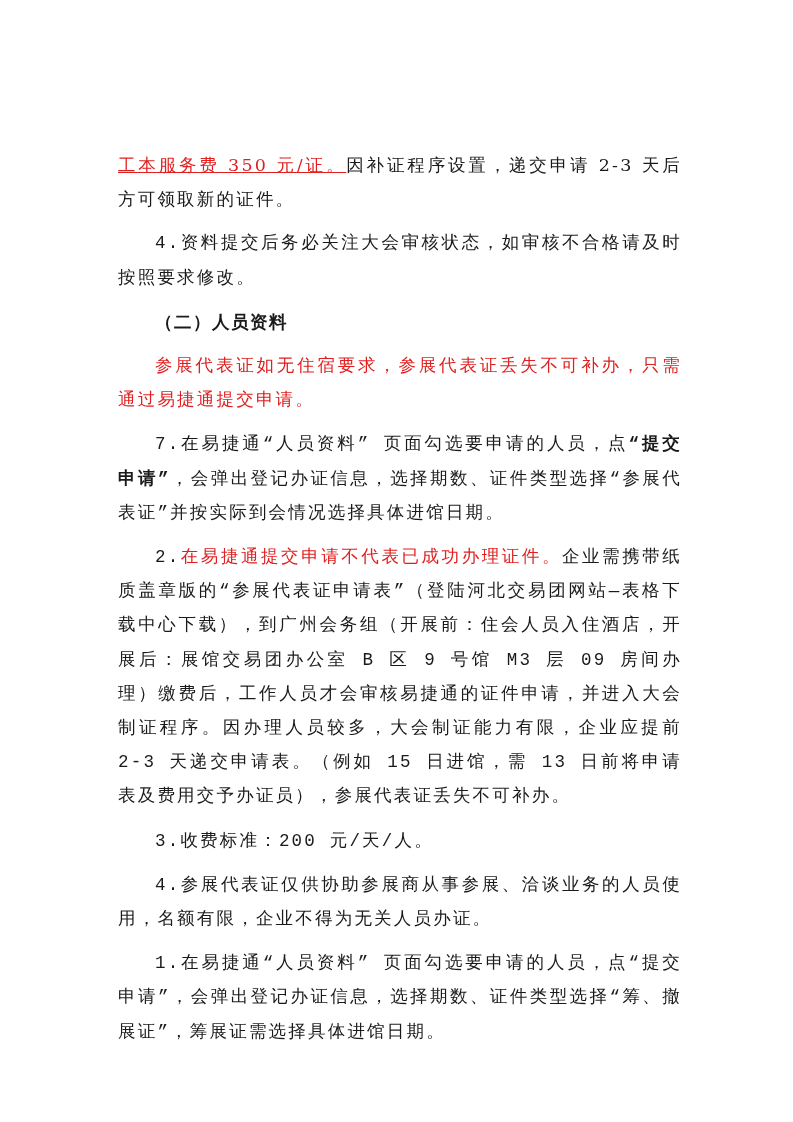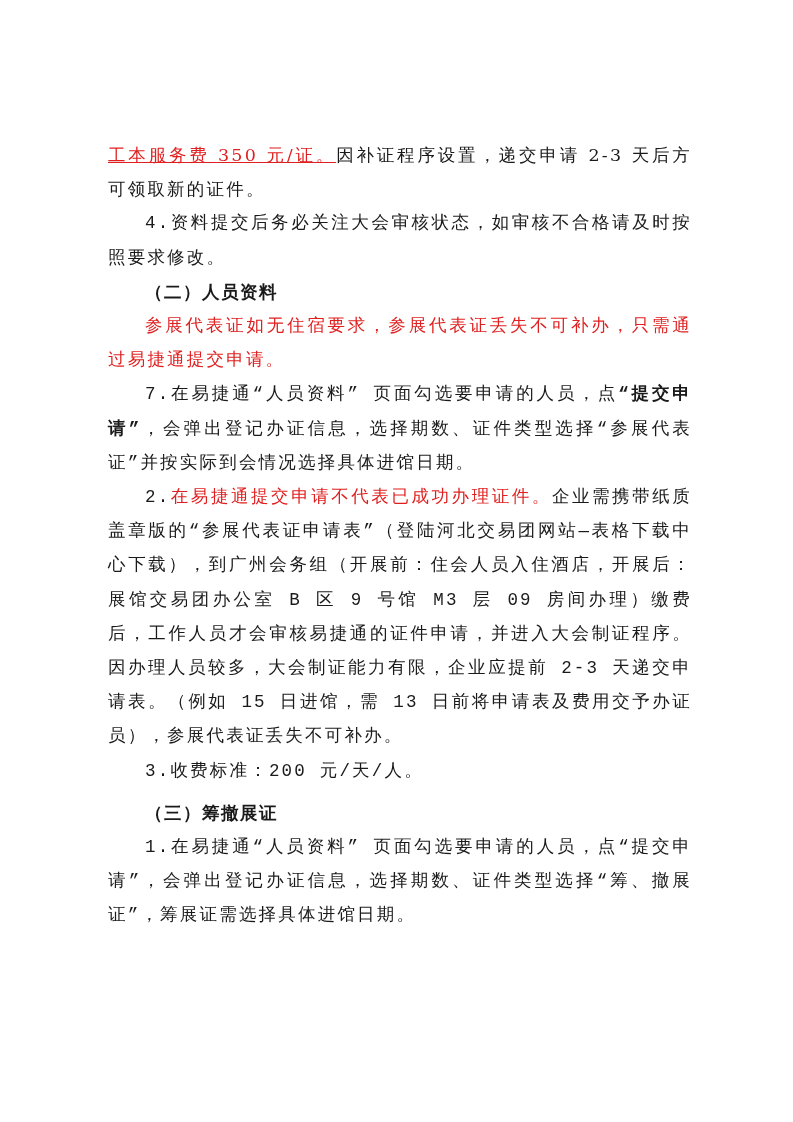--- a/index.html
+++ b/index.html
@@ -1,19 +1,19 @@
 <!DOCTYPE html>
 <html><head>
 <meta charset="utf-8">
 <style>
   html, body { margin: 0; padding: 0; background: #ffffff; }
   body { width: 793px; height: 1122px; position: relative; overflow: hidden;
          font-family: "DejaVu Serif", "Liberation Serif", serif; color: #1a1a1a; }
   .page { position: absolute; left: 108px; top: 138px; width: 584px; }
-  .p { font-size: 17.5px; line-height: 34.2px; letter-spacing: 2.2px; text-align: justify; margin: 0; }
+  .p { font-size: 17.5px; line-height: 34.2px; letter-spacing: 2.2px; text-align: justify; margin: 10px; }
   .indent { text-indent: 37px; font-family: Liberation Mono, monospace; }
   .heading { font-weight: bold; text-indent: 37px; letter-spacing: 1.5px; }
   .red { color: #e02020; }
   .u { text-decoration: underline; text-decoration-color: #e02020; }
   .b { font-weight: bold; }
 </style>
 </head>
 <body>
 
 <div class="page">
@@ -25,18 +25,18 @@
   <p class="p heading">（二）人员资料</p>
 
   <p class="p indent red">参展代表证如无住宿要求，参展代表证丢失不可补办，只需通过易捷通提交申请。</p>
 
   <p class="p indent"><span>7.在易捷通“人员资料” 页面勾选要申请的人员，点</span><span class="b">“提交申请”</span><span>，会弹出登记办证信息，选择期数、证件类型选择“参展代表证”并按实际到会情况选择具体进馆日期。</span></p>
 
   <p class="p indent"><span>2.</span><span class="red">在易捷通提交申请不代表已成功办理证件。</span><span>企业需携带纸质盖章版的“参展代表证申请表”（登陆河北交易团网站—表格下载中心下载），到广州会务组（开展前：住会人员入住酒店，开展后：展馆交易团办公室 B 区 9 号馆 M3 层 09 房间办理）缴费后，工作人员才会审核易捷通的证件申请，并进入大会制证程序。因办理人员较多，大会制证能力有限，企业应提前 2-3 天递交申请表。（例如 15 日进馆，需 13 日前将申请表及费用交予办证员），参展代表证丢失不可补办。</span></p>
 
   <p class="p indent">3.收费标准：200 元/天/人。</p>
 
+  <p class="p indent">4.参展代表证仅供协助参展商从事参展、洽谈业务的人员使用，名额有限，企业不得为无关人员办证。</p>
 
-  <p class="p heading" style="margin-top:8px;">（三）筹撤展证</p>
 
   <p class="p indent">1.在易捷通“人员资料” 页面勾选要申请的人员，点“提交申请”，会弹出登记办证信息，选择期数、证件类型选择“筹、撤展证”，筹展证需选择具体进馆日期。</p>
 
 </div>
 
 </body></html>

